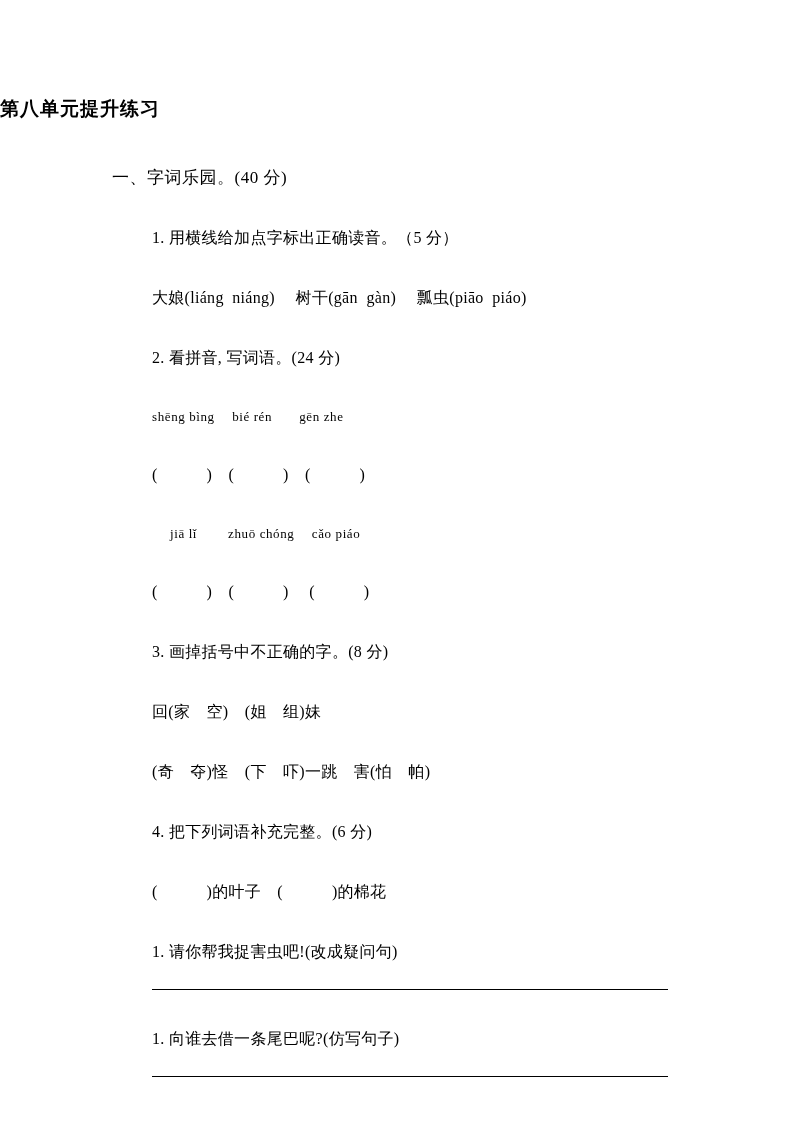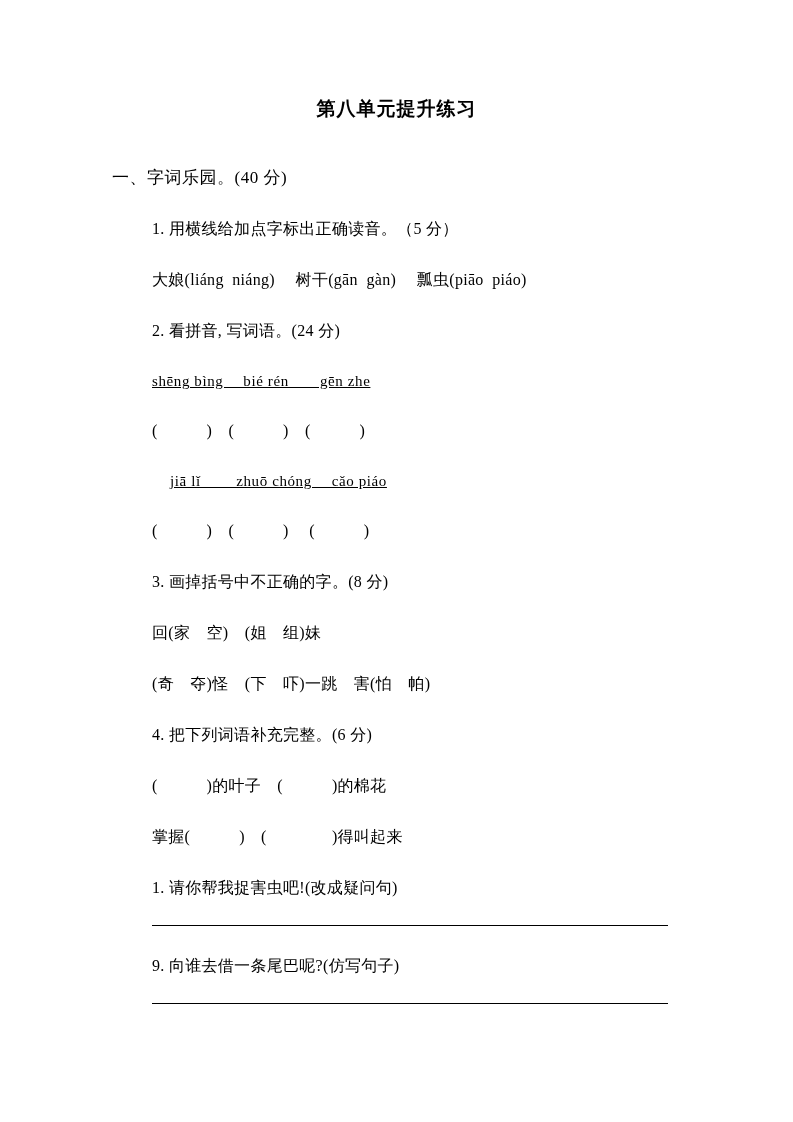--- a/index.html
+++ b/index.html
@@ -16,47 +16,46 @@
     overflow: hidden;
   }
   .page {
     width: 793px;
     height: 1122px;
     box-sizing: border-box;
     padding: 0;
     position: relative;
   }
   .doc-title {
-    text-align: center;
+    text-align: left;
     font-size: 19px;
     font-weight: bold;
     margin-top: 96px;
     margin-bottom: 1px;
     letter-spacing: 1px;
   }
   .section-heading {
     font-size: 17px;
     margin-top: 44px;
     margin-left: 112px;
     letter-spacing: 0.5px;
   }
   .q-line {
     font-size: 16px;
     margin-left: 152px;
-    margin-top: 30px;
+    margin-top: 39px;
     letter-spacing: 0.3px;
     white-space: pre;
   }
   .q-line.indent2 {
     margin-left: 170px;
   }
   .q-line.pinyin {
-    font-size: 15px;
+    font-size: 13px;
     letter-spacing: 0.6px;
-    text-decoration: underline;
   }
   .q-line.brackets {
     letter-spacing: 0.3px;
   }
   .answer-rule {
     width: 516px;
     height: 0;
     border-bottom: 1.4px solid #000;
     margin-left: 152px;
     margin-top: 26px;
@@ -79,22 +78,21 @@
   <div class="q-line brackets">(　　　)　(　　　)　(　　　)</div>
   <div class="q-line pinyin indent2">jiā lǐ　　 zhuō chóng　 cǎo piáo</div>
   <div class="q-line brackets">(　　　)　(　　　)　 (　　　)</div>
 
   <div class="q-line">3. 画掉括号中不正确的字。(8 分)</div>
   <div class="q-line">回(家　空)　(姐　组)妹</div>
   <div class="q-line">(奇　夺)怪　(下　吓)一跳　害(怕　帕)</div>
 
   <div class="q-line">4. 把下列词语补充完整。(6 分)</div>
   <div class="q-line">(　　　)的叶子　(　　　)的棉花</div>
-  <div class="q-line">掌握(　　　)　(　　　　)得叫起来</div>
 
 
   <div class="q-line">1. 请你帮我捉害虫吧!(改成疑问句)</div>
   <div class="answer-rule"></div>
 
-  <div class="q-line">9. 向谁去借一条尾巴呢?(仿写句子)</div>
+  <div class="q-line">1. 向谁去借一条尾巴呢?(仿写句子)</div>
   <div class="answer-rule"></div>
 
 </div>
 
 </body></html>

